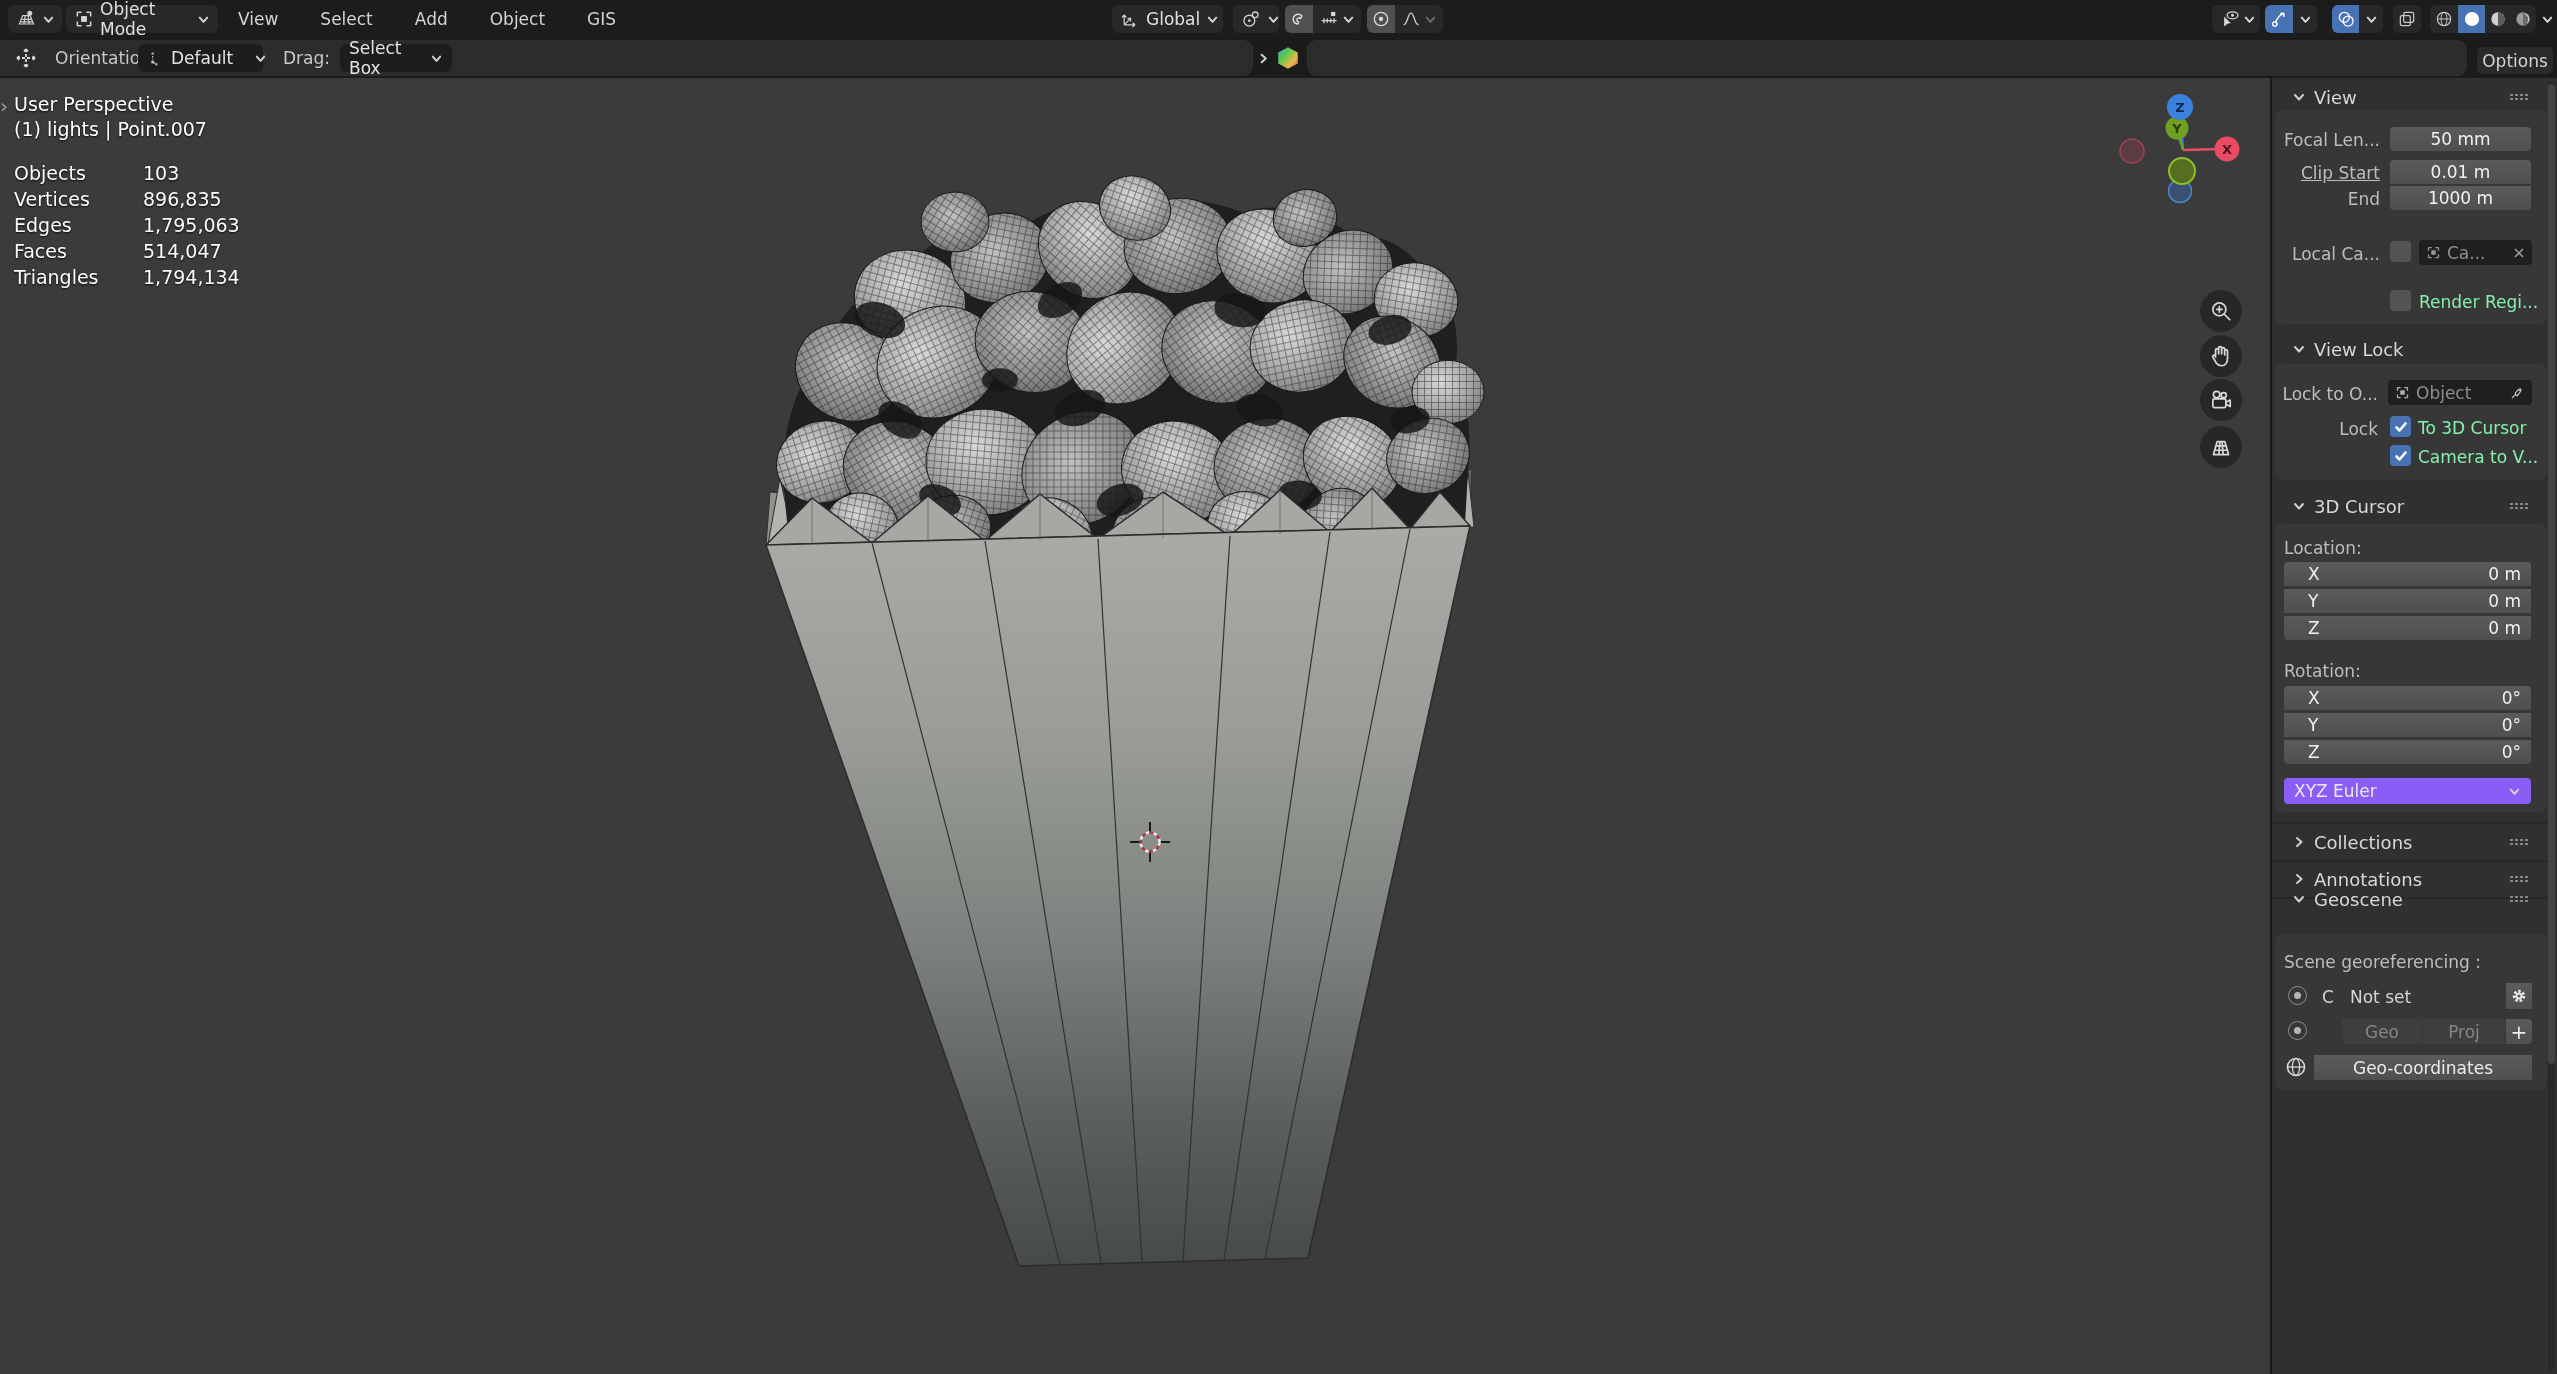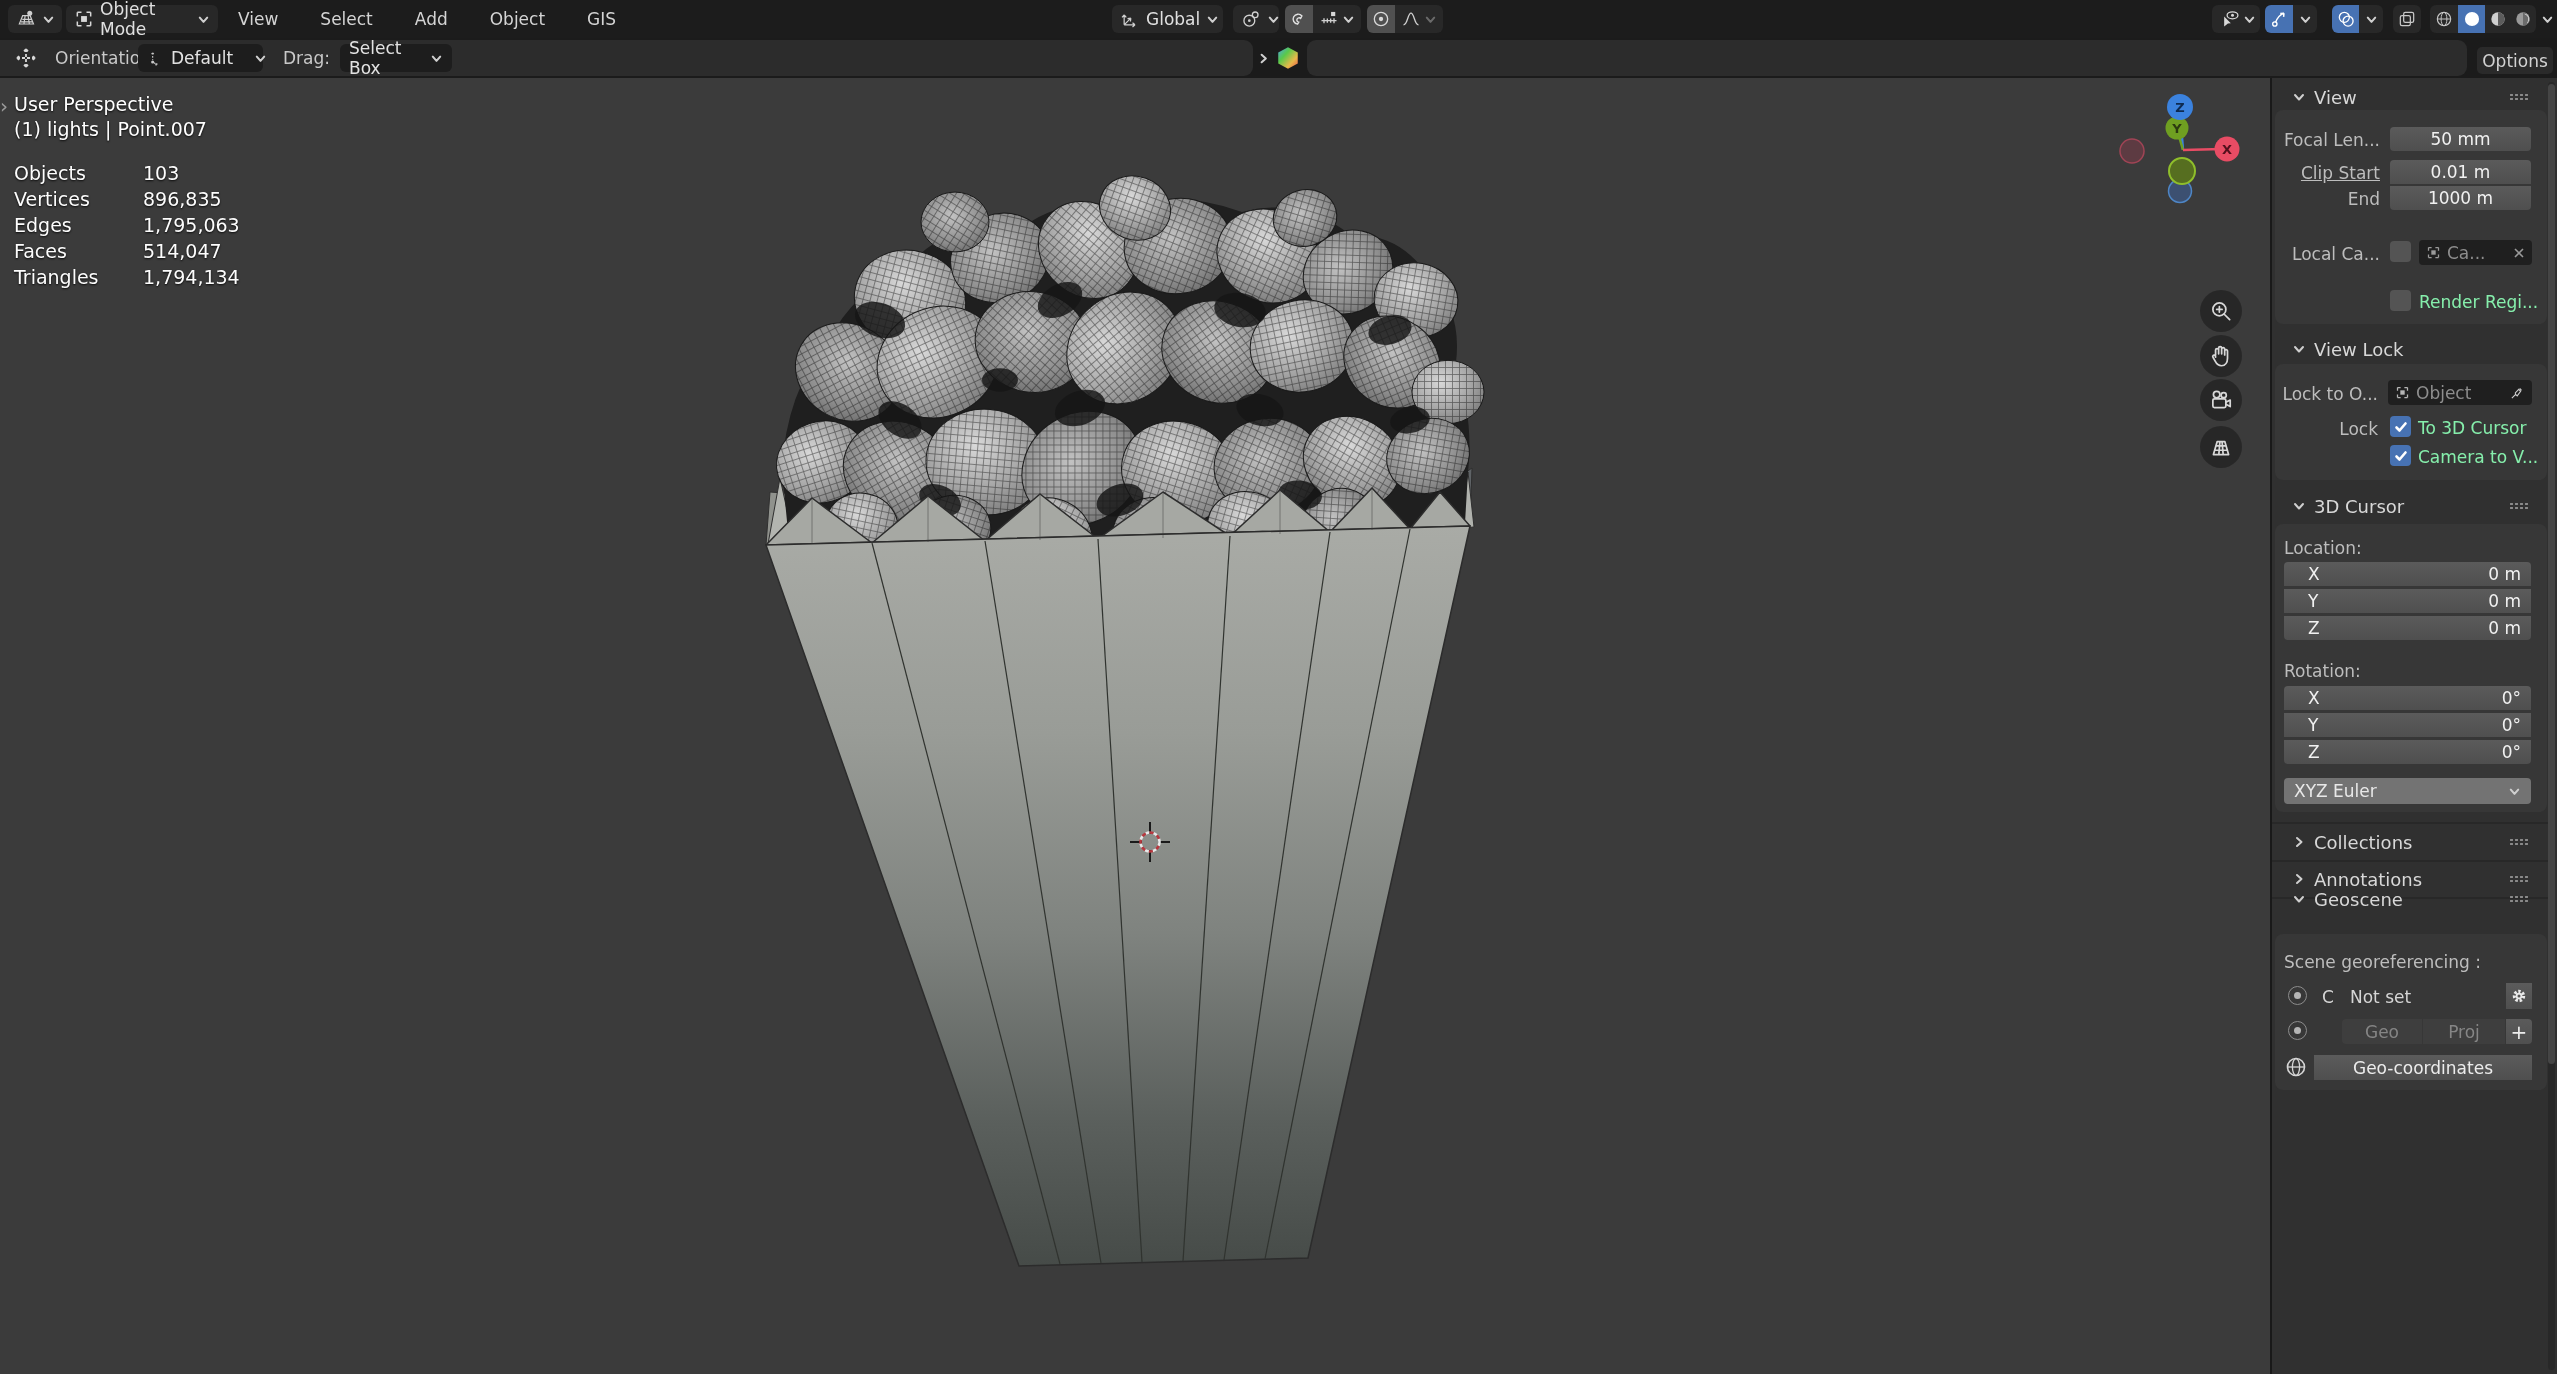--- a/index.html
+++ b/index.html
@@ -64,21 +64,21 @@
            display:flex; align-items:center; justify-content:center;
            background-image:linear-gradient(#5b5b5b,#4f4f4f); }
   .field.axis { justify-content:space-between; padding:0 10px 0 24px; }
   .objfield { position:absolute; height:25px; background:#1f1f1f; border-radius:4px; color:#8d8d8d; font-size:17px;
               display:flex; align-items:center; gap:6px; padding:0 7px; }
   .chkbox { position:absolute; width:21px; height:21px; border-radius:4px; background:#545454; }
   .chkbox.checked { background:#4772b3; display:flex; align-items:center; justify-content:center; }
   .chkbox.checked svg { width:14px; height:14px; }
   .chkbox.checked polyline { fill:none; stroke:#fff; stroke-width:2.6; stroke-linecap:round; stroke-linejoin:round; }
   .chklabel { position:absolute; color:#86efac; font-size:17px; }
-  .dropdown { position:absolute; height:26px; background:#737373; border-radius:4px; color:#e8e8e8; font-size:17px;
+  .dropdown { position:absolute; height:26px; background:#8b5cf6; border-radius:4px; color:#e8e8e8; font-size:17px;
               display:flex; align-items:center; padding:0 10px; justify-content:space-between; }
   .radio { position:absolute; width:19px; height:19px; border-radius:50%; border:1.5px solid #8c8c8c;
            display:flex; align-items:center; justify-content:center; }
   .radio::after { content:""; width:7px; height:7px; border-radius:50%; background:#b5b5b5; }
   .btn { position:absolute; background:#545454; background-image:linear-gradient(#5b5b5b,#4f4f4f);
          border-radius:0; color:#ececec; font-size:17px; display:flex; align-items:center; justify-content:center; }
   .btn.disabled { background:#3e3e3e; background-image:none; color:#858585; }
   .scrollbar { position:absolute; left:276px; top:4px; width:7px; height:1288px; background:#282828; border-radius:4px; }
   .scrollthumb { position:absolute; left:0; top:2px; width:7px; height:980px; background:#454545; border-radius:4px; }
 

